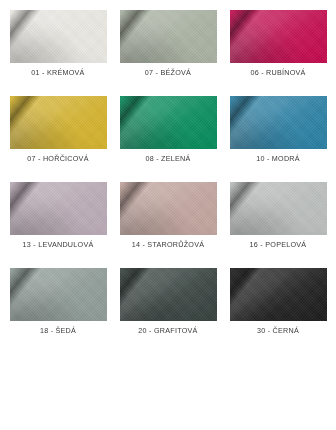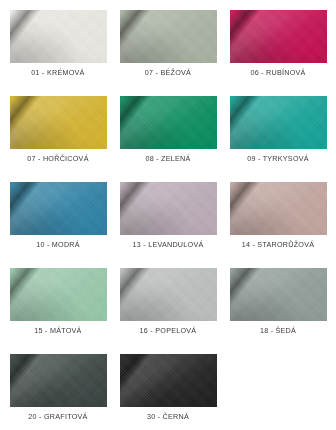--- a/index.html
+++ b/index.html
@@ -166,30 +166,20 @@
     <div class="swatch-chip">
       <div class="chip-base" style="background: rgb(6, 139, 92);"></div>
       <div class="chip-sheen"></div>
       <div class="chip-fold"></div>
       <div class="chip-shade"></div>
       <div class="chip-grain"></div>
     </div>
     <div class="swatch-label">08 - ZELENÁ</div>
   </div>
 
-  <div class="swatch-cell">
-    <div class="swatch-chip">
-      <div class="chip-base" style="background: rgb(18, 161, 149);"></div>
-      <div class="chip-sheen"></div>
-      <div class="chip-fold"></div>
-      <div class="chip-shade"></div>
-      <div class="chip-grain"></div>
-    </div>
-    <div class="swatch-label">09 - TYRKYSOVÁ</div>
-  </div>
 
   <div class="swatch-cell">
     <div class="swatch-chip">
       <div class="chip-base" style="background: rgb(42, 127, 163);"></div>
       <div class="chip-sheen"></div>
       <div class="chip-fold"></div>
       <div class="chip-shade"></div>
       <div class="chip-grain"></div>
     </div>
     <div class="swatch-label">10 - MODRÁ</div>
@@ -210,30 +200,20 @@
     <div class="swatch-chip">
       <div class="chip-base" style="background: rgb(192, 163, 156);"></div>
       <div class="chip-sheen"></div>
       <div class="chip-fold"></div>
       <div class="chip-shade"></div>
       <div class="chip-grain"></div>
     </div>
     <div class="swatch-label">14 - STARORŮŽOVÁ</div>
   </div>
 
-  <div class="swatch-cell">
-    <div class="swatch-chip">
-      <div class="chip-base" style="background: rgb(150, 198, 168);"></div>
-      <div class="chip-sheen"></div>
-      <div class="chip-fold"></div>
-      <div class="chip-shade"></div>
-      <div class="chip-grain"></div>
-    </div>
-    <div class="swatch-label">15 - MÁTOVÁ</div>
-  </div>
 
   <div class="swatch-cell">
     <div class="swatch-chip">
       <div class="chip-base" style="background: rgb(184, 188, 187);"></div>
       <div class="chip-sheen"></div>
       <div class="chip-fold"></div>
       <div class="chip-shade"></div>
       <div class="chip-grain"></div>
     </div>
     <div class="swatch-label">16 - POPELOVÁ</div>

